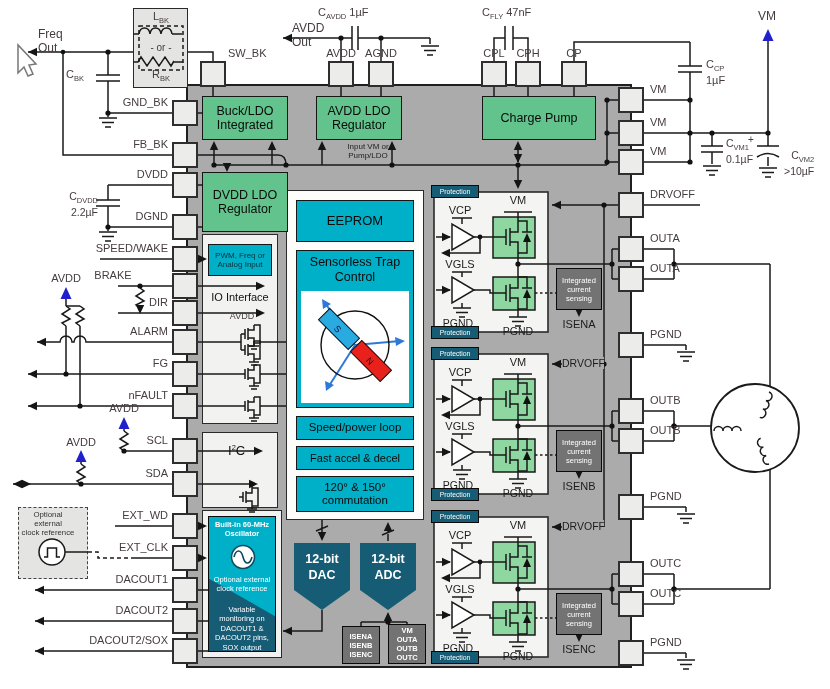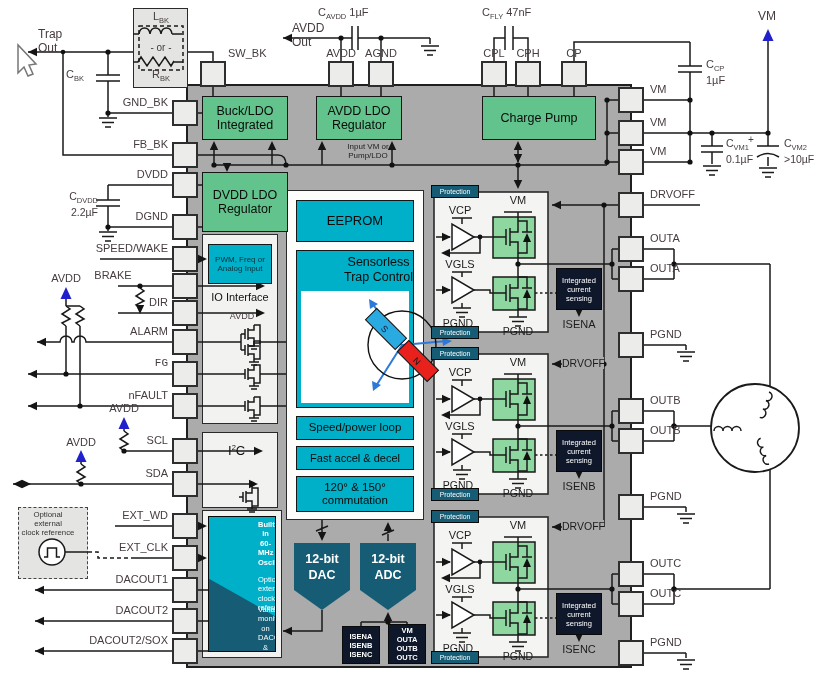--- a/index.html
+++ b/index.html
@@ -1,31 +1,31 @@
 <!DOCTYPE html>
 <html><head>
 <meta charset="utf-8">
 <style>
   html,body{margin:0;padding:0;background:#fff;font-family:"Liberation Sans",sans-serif;}
   *{box-sizing:border-box;}
   #stage{position:relative;width:830px;height:689px;background:#fff;overflow:hidden;color:#111;}
-  .abs{position:absolute;padding-left:47px;}
+  .abs{position:absolute;}
   .bg{position:absolute;background:#F2F2F0;border:1.6px solid #2a2a2a;z-index:1;}
   .chip{position:absolute;background:#ABABAB;border:2px solid #1f1f1f;z-index:1;}
   svg.wires{position:absolute;left:0;top:0;z-index:2;}
   .z3{z-index:3;}
   .pin{position:absolute;width:26px;height:26px;background:#ECECEA;border:2px solid #2e2e2e;z-index:3;}
   .lbl{position:absolute;font-size:11px;color:#463C40;white-space:nowrap;z-index:4;line-height:1.15;}
   .rt{text-align:right;}
   .ctr{text-align:center;}
   .blk{position:absolute;display:flex;align-items:center;justify-content:center;text-align:center;
        border:1.6px solid #161616;color:#0b0b0b;z-index:3;line-height:1.15;}
   .grn{background:#62C38C;font-size:12.5px;}
   .cyn{background:#00AFC8;font-size:12px;}
-  .teal{background:#0f172a;color:#fff;border:1.4px solid #0a0a0a;}
+  .teal{background:#737373;color:#fff;border:1.4px solid #0a0a0a;}
   .prot{position:absolute;width:48px;height:13px;background:#155C74;border:1px solid #0a0a0a;color:#fff;
         font-size:6.8px;display:flex;align-items:center;justify-content:center;z-index:4;}
   .phase{position:absolute;width:114px;height:140px;z-index:3;}
   .plbl{position:absolute;font-size:10.5px;color:#1c1c1c;text-align:center;line-height:1;}
   .pent{position:absolute;background:#155C74;color:#fff;z-index:3;text-align:center;font-weight:bold;
         font-size:12.5px;line-height:1.25;padding-top:9px;
         clip-path:polygon(0 0,100% 0,100% 70%,50% 100%,0 70%);}
   sub{font-size:7.5px;}sup{font-size:7.5px;}
   .small{font-size:8px;}
   .tiny{font-size:7.5px;line-height:1.2;}
@@ -277,21 +277,21 @@
   <div class="lbl ctr" style="left:513px;top:47px;width:30px;">CPH</div>
   <div class="lbl ctr" style="left:562px;top:47px;width:24px;">CP</div>
   <div class="lbl rt" style="left:58px;top:96px;width:110px;">GND_BK</div>
   <div class="lbl rt" style="left:58px;top:138px;width:110px;">FB_BK</div>
   <div class="lbl rt" style="left:58px;top:168px;width:110px;">DVDD</div>
   <div class="lbl rt" style="left:58px;top:210px;width:110px;">DGND</div>
   <div class="lbl rt" style="left:58px;top:242px;width:110px;">SPEED/WAKE</div>
   <div class="lbl rt" style="left:58px;top:269px;width:110px;text-align:center;">BRAKE</div>
   <div class="lbl rt" style="left:58px;top:296px;width:110px;">DIR</div>
   <div class="lbl rt" style="left:58px;top:325px;width:110px;">ALARM</div>
-  <div class="lbl rt" style="left:58px;top:357px;width:110px;font-family:Liberation Mono, monospace;">FG</div>
+  <div class="lbl rt" style="left:58px;top:357px;width:110px;">FG</div>
   <div class="lbl rt" style="left:58px;top:389px;width:110px;">nFAULT</div>
   <div class="lbl rt" style="left:58px;top:434px;width:110px;">SCL</div>
   <div class="lbl rt" style="left:58px;top:467px;width:110px;">SDA</div>
   <div class="lbl rt" style="left:58px;top:509px;width:110px;">EXT_WD</div>
   <div class="lbl rt" style="left:58px;top:541px;width:110px;">EXT_CLK</div>
   <div class="lbl rt" style="left:58px;top:573px;width:110px;">DACOUT1</div>
   <div class="lbl rt" style="left:58px;top:604px;width:110px;">DACOUT2</div>
   <div class="lbl rt" style="left:58px;top:634px;width:110px;">DACOUT2/SOX</div>
   <div class="lbl" style="left:650px;top:83px;">VM</div>
   <div class="lbl" style="left:650px;top:116px;">VM</div>
@@ -301,21 +301,21 @@
   <div class="lbl" style="left:650px;top:262px;">OUTA</div>
   <div class="lbl" style="left:650px;top:328px;">PGND</div>
   <div class="lbl" style="left:650px;top:394px;">OUTB</div>
   <div class="lbl" style="left:650px;top:424px;">OUTB</div>
   <div class="lbl" style="left:650px;top:490px;">PGND</div>
   <div class="lbl" style="left:650px;top:557px;">OUTC</div>
   <div class="lbl" style="left:650px;top:587px;">OUTC</div>
   <div class="lbl" style="left:650px;top:636px;">PGND</div>
 
   <div class="lbl" style="left:38px;top:28px;font-size:12px;">
-    <div>Trap</div>
+    <div>Freq</div>
       <div>Out</div>
     </div>
   <div class="lbl ctr z3" style="left:140px;top:10px;width:42px;"><span>L</span><sub>BK</sub></div>
   <div class="lbl ctr z3" style="left:140px;top:42px;width:42px;font-size:10px;">- or -</div>
   <div class="lbl ctr z3" style="left:140px;top:68px;width:42px;"><span>R</span><sub>BK</sub></div>
   <div class="lbl" style="left:66px;top:68px;"><span>C</span><sub>BK</sub></div>
   <div class="lbl" style="left:318px;top:6px;"><span>C</span><sub>AVDD</sub><span> 1µF</span></div>
   <div class="lbl" style="left:292px;top:22px;font-size:12px;">
     <div>AVDD</div>
       <div>Out</div>
@@ -324,21 +324,21 @@
   <div class="lbl" style="left:758px;top:10px;font-size:12px;">VM</div>
   <div class="lbl" style="left:706px;top:58px;">
     <div><span>C</span><sub>CP</sub></div>
       <div>1µF</div>
     </div>
   <div class="lbl" style="left:726px;top:137px;font-size:10.5px;">
     <div><span>C</span><sub>VM1</sub></div>
       <div>0.1µF</div>
     </div>
   <div class="lbl" style="left:748px;top:134px;font-size:10px;">+</div>
-  <div class="lbl" style="left:784px;top:137px;font-size:10.5px;">
+  <div class="lbl" style="left:784px;top:149px;font-size:10.5px;text-align:right;">
     <div><span>C</span><sub>VM2</sub></div>
       <div>&gt;10µF</div>
     </div>
   <div class="lbl rt" style="left:50px;top:190px;width:48px;font-size:10.5px;">
     <div><span>C</span><sub>DVDD</sub></div>
       <div>2.2µF</div>
     </div>
   <div class="lbl ctr" style="left:46px;top:272px;width:40px;">AVDD</div>
   <div class="lbl ctr" style="left:104px;top:402px;width:40px;">AVDD</div>
   <div class="lbl ctr" style="left:61px;top:436px;width:40px;">AVDD</div>
@@ -349,21 +349,21 @@
   <div class="lbl ctr" style="left:336px;top:142px;width:64px;font-size:8px;color:#222;">
     <div>Input VM or</div>
       <div>Pump/LDO</div>
     </div>
 
   <div class="blk grn" style="left:202px;top:96px;width:86px;height:44px;">Buck/LDO Integrated</div>
   <div class="blk grn" style="left:316px;top:96px;width:86px;height:44px;">AVDD LDO Regulator</div>
   <div class="blk grn" style="left:482px;top:96px;width:114px;height:44px;">Charge Pump</div>
   <div class="blk grn" style="left:202px;top:172px;width:86px;height:60px;">DVDD LDO Regulator</div>
 
-  <div class="blk cyn small" style="left:208px;top:244px;width:64px;height:40px;color:#07303a;">PWM, Freq or Analog Input</div>
+  <div class="blk cyn small" style="left:208px;top:244px;width:64px;height:32px;color:#07303a;">PWM, Freq or Analog Input</div>
   <div class="lbl ctr" style="left:204px;top:291px;width:72px;color:#111;">IO Interface</div>
   <div class="lbl ctr" style="left:222px;top:311px;width:40px;font-size:9px;">AVDD</div>
   <div class="lbl" style="left:228px;top:444px;font-size:13px;color:#111;"><span>I</span><sup>2</sup><span>C</span></div>
 
   <div class="blk cyn" style="left:296px;top:200px;width:118px;height:42px;font-size:13px;">EEPROM</div>
   <div class="abs z3" style="left:296px;top:250px;width:118px;height:158px;background:#00AFC8;border:1.6px solid #161616;">
     <div class="ctr" style="font-size:12.5px;color:#0b0b0b;padding-top:4px;line-height:1.2;">Sensorless Trap Control</div>
     <div class="abs" style="left:4px;top:40px;width:108px;height:112px;background:#fff;">
       <svg width="108" height="112">
         <g stroke="#2E79D8" stroke-width="2" fill="none">

